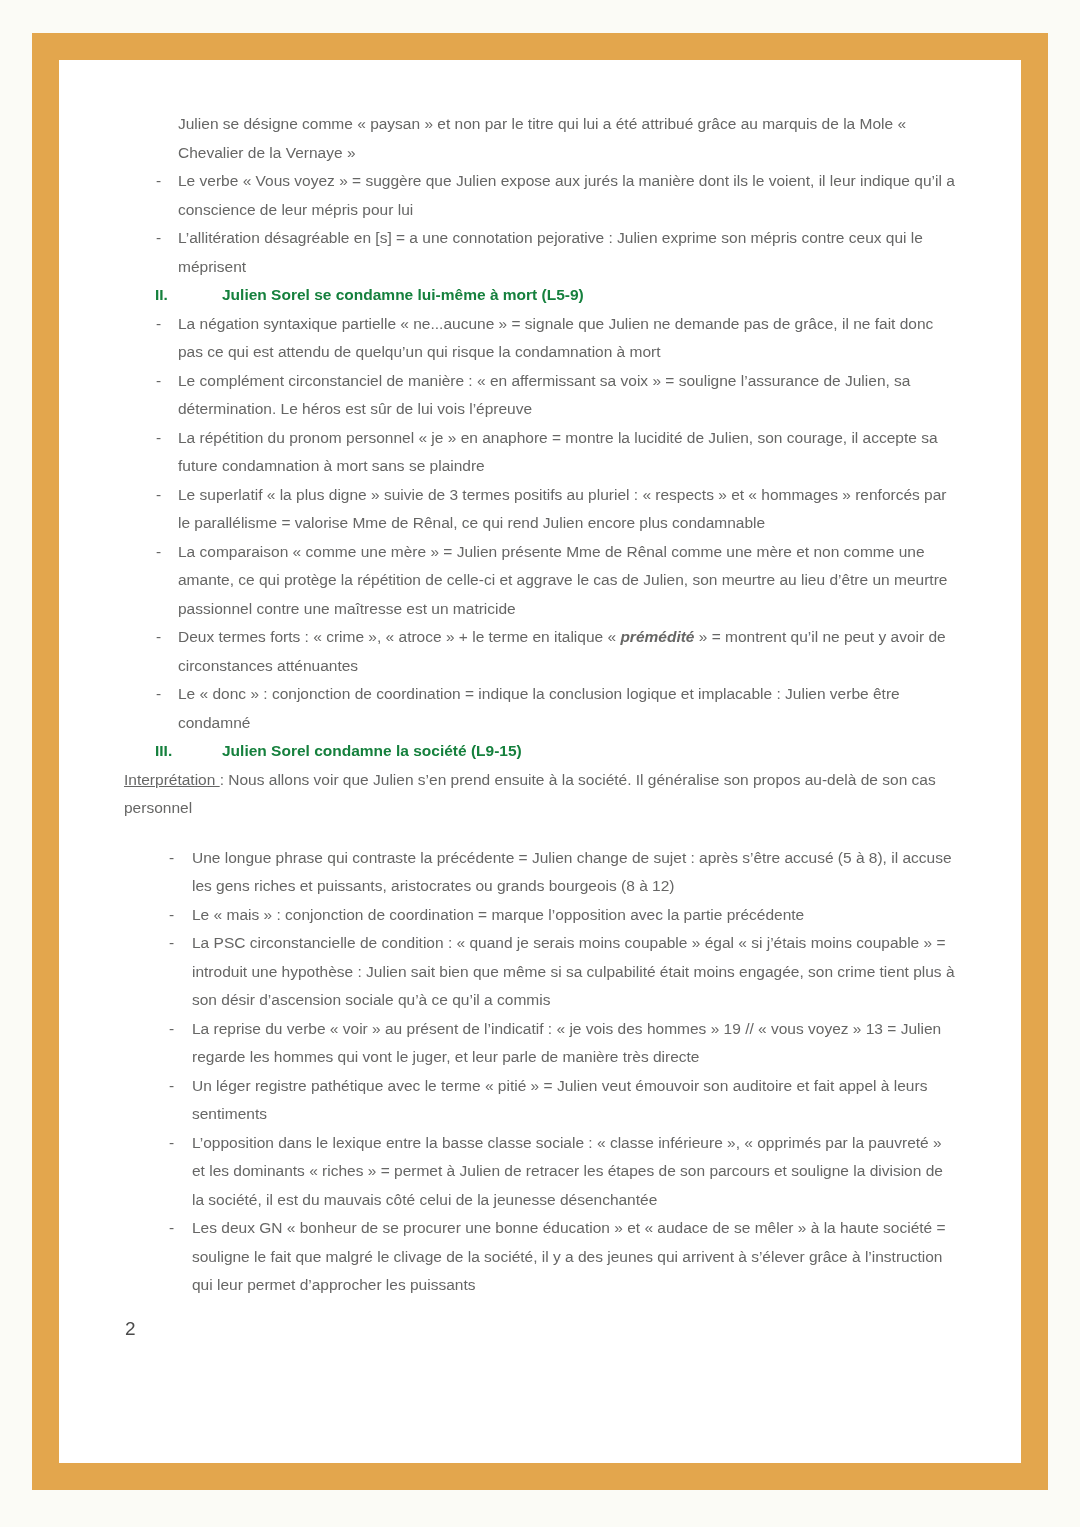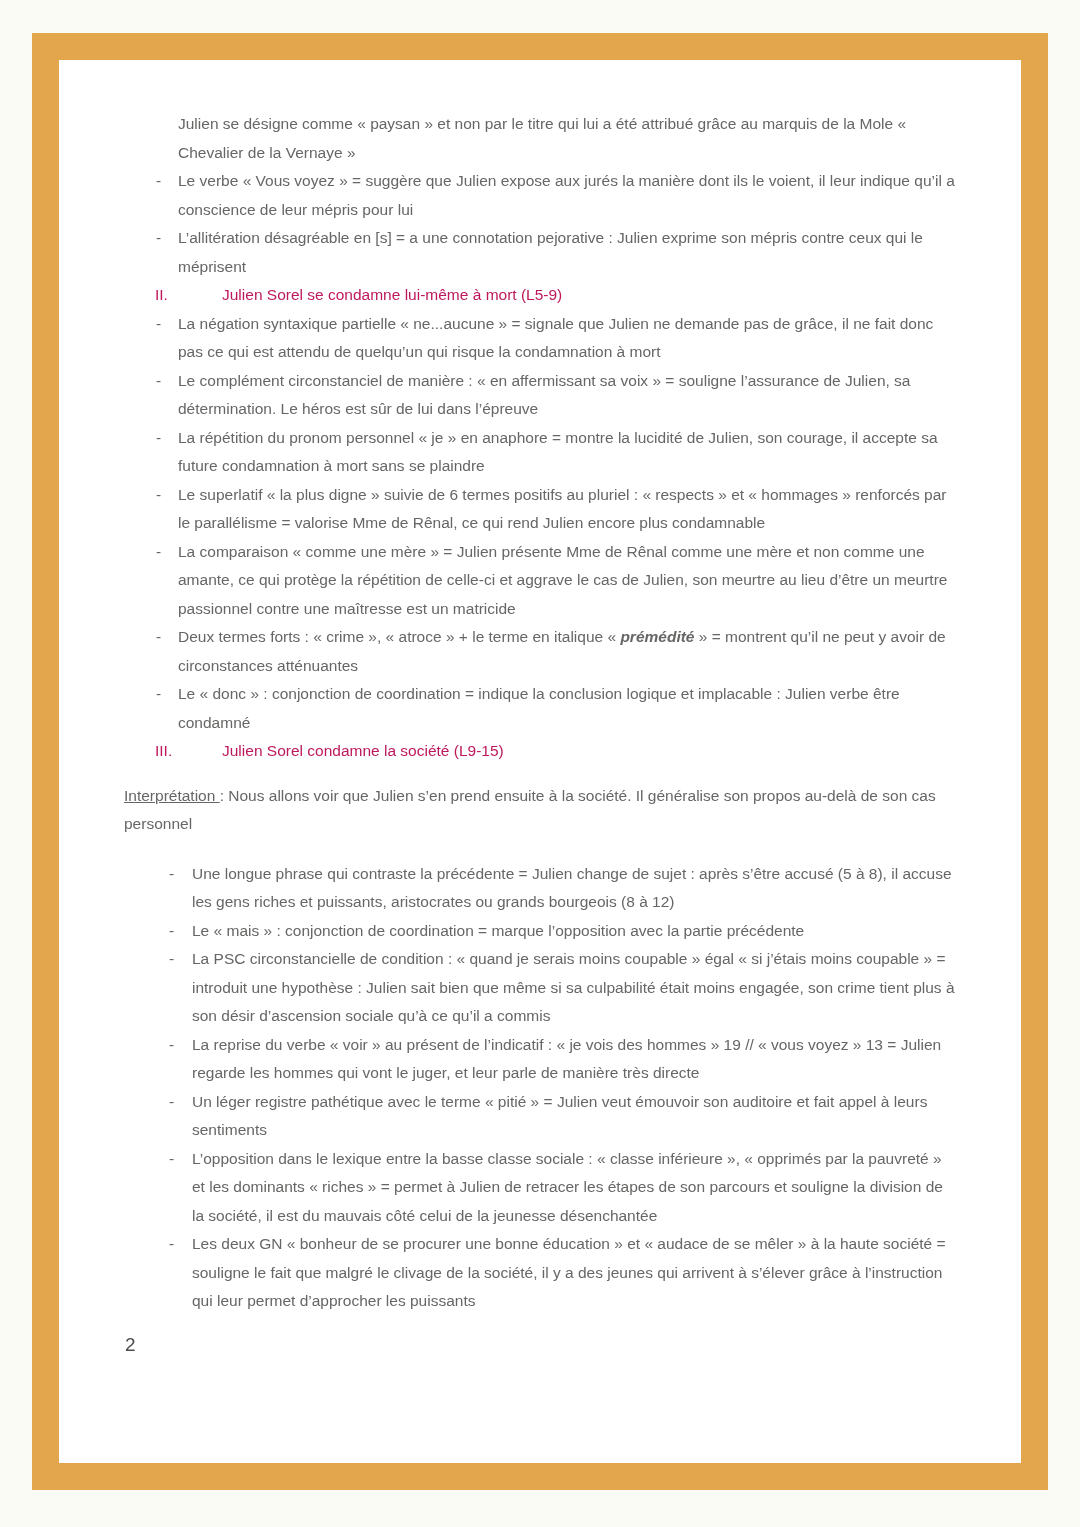--- a/index.html
+++ b/index.html
@@ -33,31 +33,30 @@
   .bullet-list { list-style: none; }
   .bullet-item { display: flex; align-items: flex-start; }
   .bullet-list.group-intro .bullet-item { margin-left: 32px; }
   .bullet-list.group-intro .dash { width: 22px; flex: 0 0 22px; }
   .bullet-list.group-society .bullet-item { margin-left: 45px; }
   .bullet-list.group-society .dash { width: 23px; flex: 0 0 23px; }
   .bullet-text { flex: 1 1 auto; }
   
   .section-heading {
     display: flex;
-    font-weight: normal;
-    color: #be185d;
+    font-weight: bold;
+    color: #15803d;
   }
   .section-heading .numeral {
     margin-left: 31px;
     width: 67px;
     flex: 0 0 67px;
   }
   
   .interpretation {
-    margin-top: 16px;
     margin-bottom: 21px;
   }
   .interpretation .label { text-decoration: underline; }
   
   .page-number {
     margin-top: 17px;
     margin-left: 1px;
     font-size: 19px;
     color: #4b4b4b;
     line-height: 24px;
@@ -92,31 +91,31 @@
 
     <ul class="bullet-list group-intro">
 
         <li class="bullet-item">
           <span class="dash">-</span>
           <span class="bullet-text">La négation syntaxique partielle « ne...aucune » = signale que Julien ne demande pas de grâce, il ne fait donc pas ce qui est attendu de quelqu’un qui risque la condamnation à mort</span>
         </li>
 
         <li class="bullet-item">
           <span class="dash">-</span>
-          <span class="bullet-text">Le complément circonstanciel de manière : « en affermissant sa voix » = souligne l’assurance de Julien, sa détermination. Le héros est sûr de lui dans l’épreuve</span>
+          <span class="bullet-text">Le complément circonstanciel de manière : « en affermissant sa voix » = souligne l’assurance de Julien, sa détermination. Le héros est sûr de lui vois l’épreuve</span>
         </li>
 
         <li class="bullet-item">
           <span class="dash">-</span>
           <span class="bullet-text">La répétition du pronom personnel « je » en anaphore = montre la lucidité de Julien, son courage, il accepte sa future condamnation à mort sans se plaindre</span>
         </li>
 
         <li class="bullet-item">
           <span class="dash">-</span>
-          <span class="bullet-text">Le superlatif « la plus digne » suivie de 6 termes positifs au pluriel : « respects » et « hommages » renforcés par le parallélisme = valorise Mme de Rênal, ce qui rend Julien encore plus condamnable</span>
+          <span class="bullet-text">Le superlatif « la plus digne » suivie de 3 termes positifs au pluriel : « respects » et « hommages » renforcés par le parallélisme = valorise Mme de Rênal, ce qui rend Julien encore plus condamnable</span>
         </li>
 
         <li class="bullet-item">
           <span class="dash">-</span>
           <span class="bullet-text">La comparaison « comme une mère » = Julien présente Mme de Rênal comme une mère et non comme une amante, ce qui protège la répétition de celle-ci et aggrave le cas de Julien, son meurtre au lieu d’être un meurtre passionnel contre une maîtresse est un matricide</span>
         </li>
 
         <li class="bullet-item">
           <span class="dash">-</span>
           <span class="bullet-text">Deux termes forts : « crime », « atroce » + le terme en italique « <i>prémédité</i> » = montrent qu’il ne peut y avoir de circonstances atténuantes</span>

